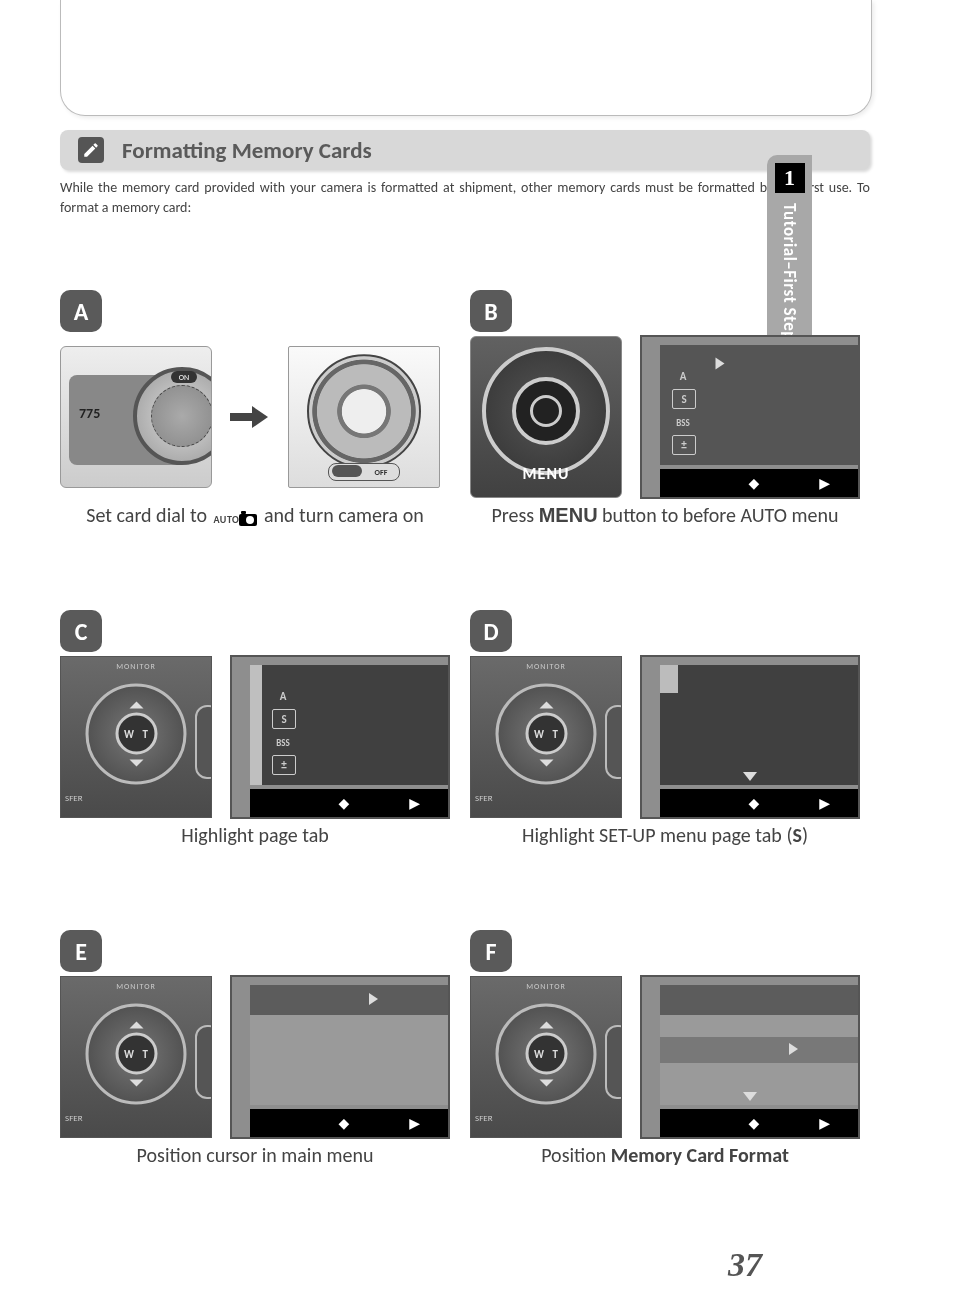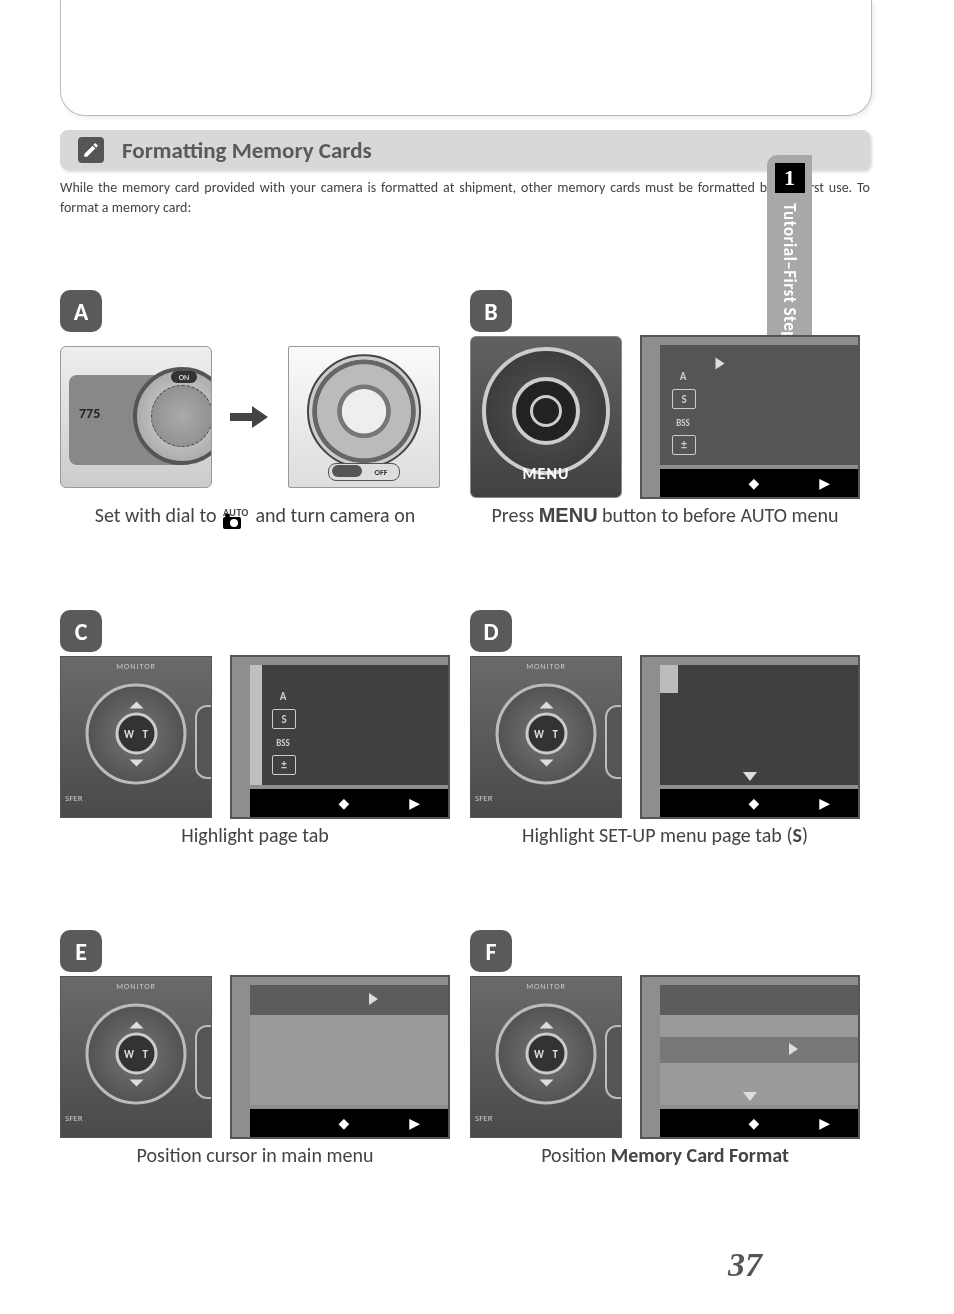--- a/index.html
+++ b/index.html
@@ -146,21 +146,22 @@
     text-align: center;
     font-size: 20px;
     color: #444;
     margin-top: 10px;
     line-height: 1.35;
   }
   .caption strong { font-weight: bold; }
   .bold { font-family: Arial, sans-serif; font-weight: bold; }
   .auto-icon {
     display: inline-flex;
-    flex-direction: column;
+    flex-direction: row;
+    align-items: center;
     vertical-align: middle;
     line-height: .7;
     margin: 0 2px;
     transform: translateY(2px);
   }
   .auto-icon .t1 { font-size: 10px; font-weight: bold; letter-spacing: .5px;}
   .auto-icon .cam {
     width: 18px; height: 12px; background:#000; border-radius:2px; position:relative; margin-top:1px;
   }
   .auto-icon .cam::before{
@@ -395,21 +396,21 @@
         <div class="lens-view">
           <div class="ring"></div>
           <div class="switch">
             <div class="knob"></div>
             <span>ON</span>
             <span>OFF</span>
           </div>
         </div>
       </div>
       <div class="caption">
-        <span>Set with dial to </span>
+        <span>Set card dial to </span>
         <span class="auto-icon">
           <span class="t1">AUTO</span>
           <span class="cam"></span>
         </span>
         <span> and turn camera on</span>
       </div>
     </div>
 
     <div class="step">
       <div class="step-label">B</div>

